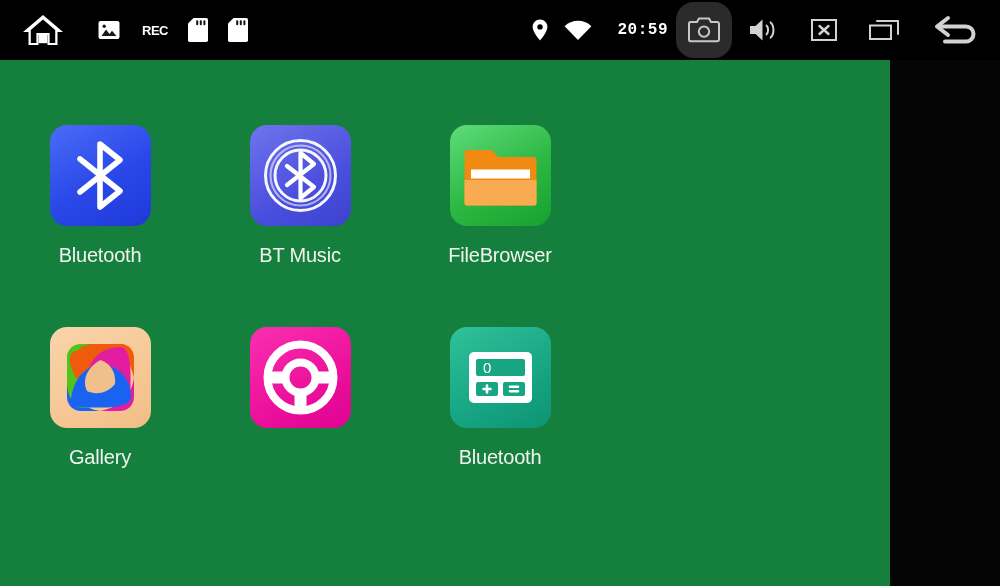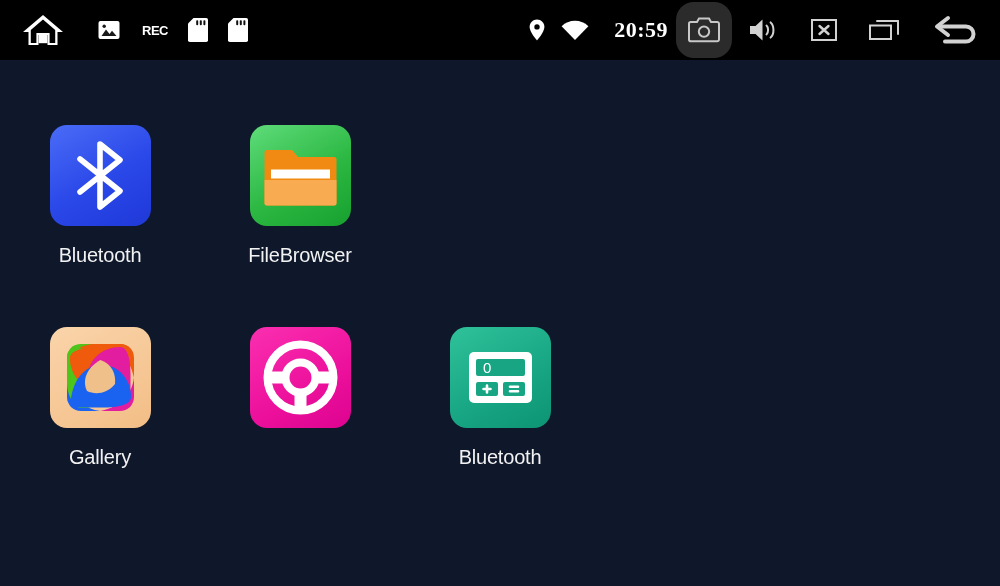--- a/index.html
+++ b/index.html
@@ -25,44 +25,44 @@
     position:absolute; right:0; top:0;
     height:60px;
     display:flex; align-items:center;
   }
   .sb-btn {
     display:flex; align-items:center; justify-content:center;
     height:60px;
   }
   .sb-icon { display:block; }
   #clock {
-    color:#fff; font-size:22px; font-weight:bold;
+    color:#fff; font-size:16px; font-weight:bold;
     letter-spacing:0.5px;
-    font-family:Liberation Serif, serif;
+    font-family:Liberation Mono, monospace;
     padding:0 6px;
     white-space:nowrap;
     margin-left:12px;
   }
   #camera-btn {
     width:56px; height:56px;
     margin:0 2px;
     border-radius:18px;
     background:#2b2b2b;
     display:flex; align-items:center; justify-content:center;
   }
   .rec-badge {
     color:#fff; font-size:13px; font-weight:bold;
     letter-spacing:-0.5px;
     font-family:"Liberation Sans", sans-serif;
   }
 
   
   #app-grid {
-    width:1000px; height:526px;
-    background:#0f172a;
+    width:890px; height:526px;
+    background:#15803d;
     padding:0;
     position:relative;
   }
   .app-row {
     display:flex;
     width:1000px;
   }
   #row-0 { padding-top:65px; }
   #row-1 { padding-top:60px; }
   .app-cell {
@@ -212,20 +212,31 @@
 
     <div class="app-cell">
       <div class="app-tile t-bluetooth">
         <svg class="tile-svg" viewBox="0 0 101 101" aria-hidden="true">
           <path d="M30 34 L70 66 L50 82 V19 L70 35 L30 67" fill="none" stroke="#ffffff" stroke-width="5.6" stroke-linejoin="round" stroke-linecap="round"></path>
         </svg>
       </div>
       <div class="app-label">Bluetooth</div>
     </div>
 
+    <div class="app-cell">
+      <div class="app-tile t-btmusic">
+        <svg class="tile-svg" viewBox="0 0 101 101" aria-hidden="true">
+          <circle cx="50.5" cy="50.5" r="35" fill="none" stroke="#ffffff" stroke-width="3" opacity="0.95"></circle>
+          <circle cx="50.5" cy="50.5" r="30" fill="none" stroke="#ffffff" stroke-width="2.2" opacity="0.55"></circle>
+          <circle cx="50.5" cy="50.5" r="25.5" fill="none" stroke="#ffffff" stroke-width="3" opacity="0.95"></circle>
+          <path d="M37 41 L64 62 L50.5 73 V28 L64 39 L37 60" fill="none" stroke="#ffffff" stroke-width="4.2" stroke-linejoin="round" stroke-linecap="round"></path>
+        </svg>
+      </div>
+      <div class="app-label">BT Music</div>
+    </div>
 
     <div class="app-cell">
       <div class="app-tile t-filebrowser">
         <svg class="tile-svg" viewBox="0 0 101 101" aria-hidden="true">
           <path d="M17 25 H42 L48 32 H84 A2.5 2.5 0 0 1 86.5 34.5 V78 A2.5 2.5 0 0 1 84 80.5 H17 A2.5 2.5 0 0 1 14.5 78 V27.5 A2.5 2.5 0 0 1 17 25 Z" fill="#f08a13"></path>
           <rect x="21" y="44.5" width="59" height="9" fill="#ffffff"></rect>
           <path d="M14.5 55 H86.5 V78 A2.5 2.5 0 0 1 84 80.5 H17 A2.5 2.5 0 0 1 14.5 78 Z" fill="#f9ab52"></path>
         </svg>
       </div>
       <div class="app-label">FileBrowser</div>

